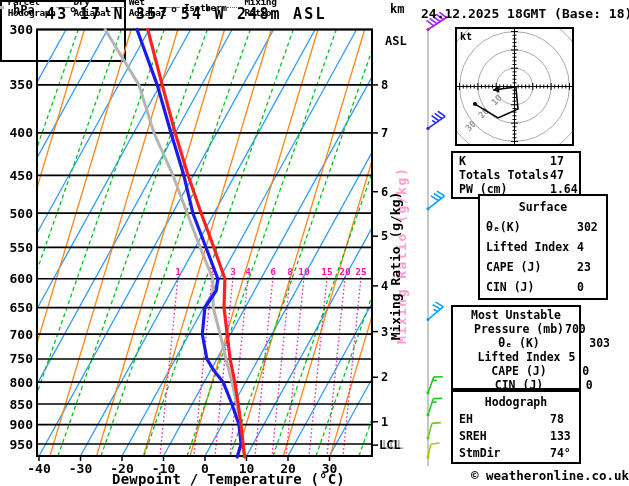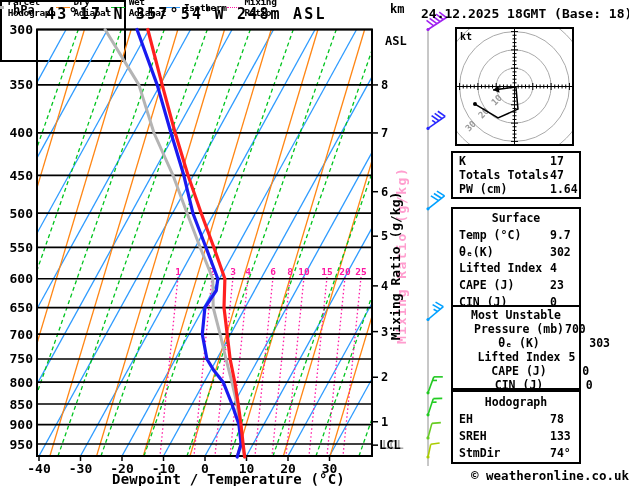--- a/index.html
+++ b/index.html
@@ -349,23 +349,22 @@
     </div>
 
   <span class="abs hodo-kt">kt</span>
 
   <div id="tables">
       <div class="tsec" style="top: 151px; height: 48px;">
         <div class="trow"><span>K</span><span class="tval">17</span></div>
         <div class="trow"><span>Totals Totals</span><span class="tval">47</span></div>
         <div class="trow"><span>PW (cm)</span><span class="tval">1.64</span></div>
       </div>
-      <div class="tsec" style="top: 207px; height: 106px;">
+      <div class="tsec" style="top: 194px; height: 106px; margin-left: 27px;">
         <div class="tsec-header">Surface</div>
-        <div class="trow"><span>Temp (°C)</span><span class="tval">9.7</span></div>
         <div class="trow"><span>θₑ(K)</span><span class="tval">302</span></div>
         <div class="trow"><span>Lifted Index</span><span class="tval">4</span></div>
         <div class="trow"><span>CAPE (J)</span><span class="tval">23</span></div>
         <div class="trow"><span>CIN (J)</span><span class="tval">0</span></div>
       </div>
       <div class="tsec" style="top: 305px; height: 85px; align-items: center;">
         <div class="tsec-header">Most Unstable</div>
         <div class="trow"><span>Pressure (mb)</span><span class="tval">700</span></div>
         <div class="trow"><span>θₑ (K)</span><span class="tval">303</span></div>
         <div class="trow"><span>Lifted Index</span><span class="tval">5</span></div>

